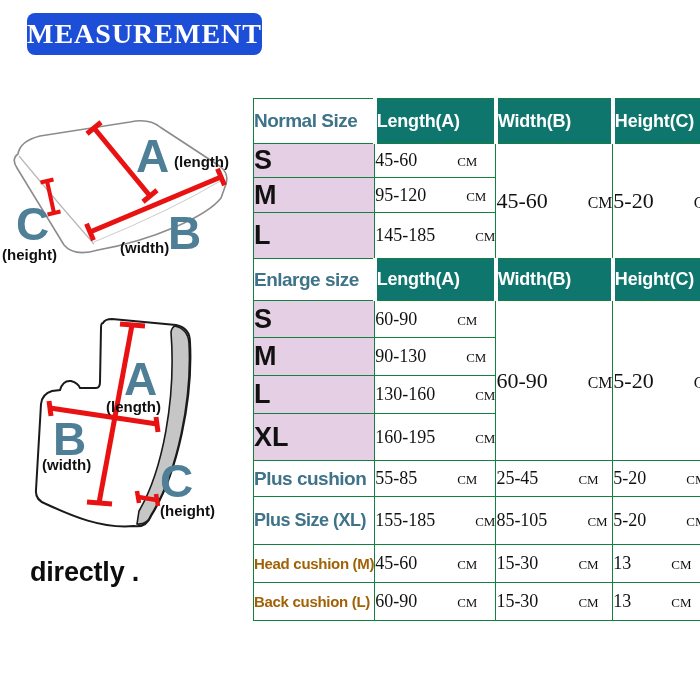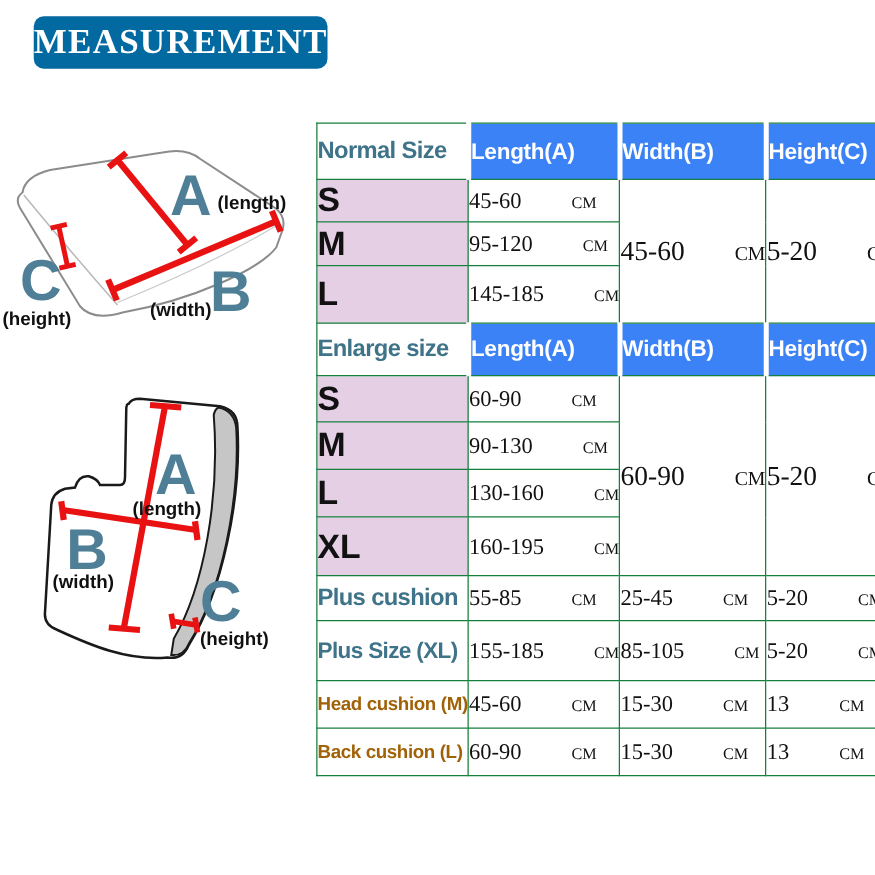--- a/index.html
+++ b/index.html
@@ -1,39 +1,39 @@
 <!DOCTYPE html>
 <html><head>
 <meta charset="utf-8">
 <style>
   html,body{margin:0;padding:0;}
   body{width:700px;height:700px;background:#ffffff;position:relative;overflow:hidden;
        font-family:"Liberation Sans",sans-serif;}
 
   
   .title-badge{position:absolute;left:27px;top:13px;width:235px;height:42px;
-    background:#0369a1;border-radius:8px;display:flex;align-items:center;justify-content:flex-start;}
+    background:#1d4ed8;border-radius:8px;display:flex;align-items:center;justify-content:flex-end;}
   .title-badge span{color:#ffffff;font-family:"Liberation Serif",serif;font-weight:700;
     font-size:28px;letter-spacing:1px;}
 
   
   .diag{position:absolute;}
   .big-letter{font-family:"Liberation Sans",sans-serif;font-weight:700;font-size:46px;fill:#4e7f96;}
   .sub-label{font-family:"Liberation Sans",sans-serif;font-weight:700;font-size:15px;fill:#101010;}
 
   
   table.size-table{position:absolute;left:253px;top:98px;border-collapse:collapse;table-layout:fixed;}
   .size-table td{border:1px solid #15803d;vertical-align:middle;
     padding:0;background:#ffffff;white-space:nowrap;}
   col.c1{width:134px}col.c2{width:112px}col.c3{width:96px}col.c4{width:100px}
   tr.rh45{height:45px}tr.rh34{height:34px}tr.rh35{height:35px}tr.rh46{height:46px}
   tr.rh42{height:42px}tr.rh37{height:37px}tr.rh38{height:38px}tr.rh47{height:47px}
   tr.rh36{height:36px}tr.rh48{height:48px}
 
-  td.gh{background:#3b82f6;color:#ffffff;font-weight:700;font-size:18px;
+  td.gh{background:#0f766e;color:#ffffff;font-weight:700;font-size:18px;
     letter-spacing:-0.2px;border-left:4px solid #ffffff;}
   td.label-hdr{color:#3f7389;font-weight:700;font-size:19px;letter-spacing:-0.5px;background:#ffffff;}
   td.lbl-plus{color:#3f7389;font-weight:700;font-size:18px;letter-spacing:-0.5px;margin-top:23px;}
   td.lbl-head{color:#a16207;font-weight:700;font-size:15px;letter-spacing:-0.3px;}
   td.pink{background:#e5cfe5;color:#111;font-weight:700;font-size:27px;}
   td.dim{font-family:"Liberation Serif","DejaVu Serif",serif;font-size:18px;color:#111;}
   td.dim.big{font-size:22px;}
   .unit{font-size:0.72em;margin-left:40px;}
 
   
@@ -175,13 +175,14 @@
     <tr class="rh38">
       <td class="lbl-head">Back cushion (L)</td>
       <td class="dim">60-90<span class="unit">CM</span></td>
       <td class="dim">15-30<span class="unit">CM</span></td>
       <td class="dim">13<span class="unit">CM</span></td>
     </tr>
   </tbody>
 </table>
 
 <div class="note">
+  <div>directly .</div>
 </div>
 
 </body></html>

